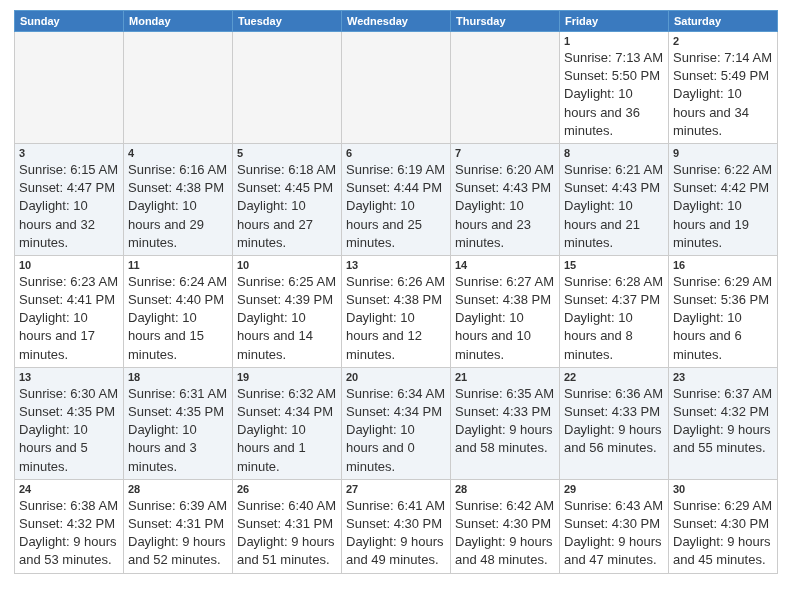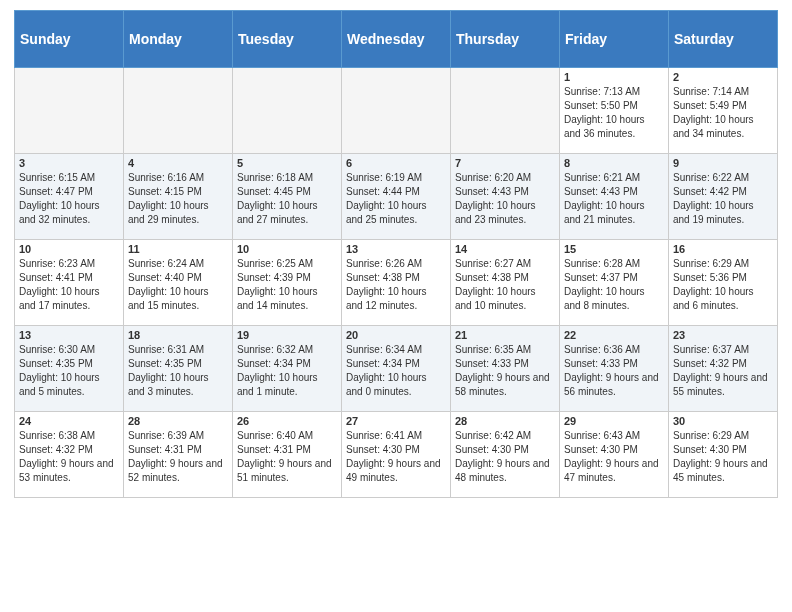--- a/index.html
+++ b/index.html
@@ -50,23 +50,23 @@
       color: #555;
     }
     .calendar {
       width: 100%;
       border-collapse: collapse;
       table-layout: fixed;
     }
     .calendar th {
       background: #3a7abf;
       color: #fff;
-      font-size: 14px;
+      font-size: 11px;
       font-weight: bold;
-      padding: 20px 5px;
+      padding: 4px 5px;
       text-align: left;
       border: 1px solid #5a9ad0;
     }
     .calendar td {
       border: 1px solid #ccc;
       vertical-align: top;
       padding: 3px 4px;
       font-size: 9.5px;
       color: #333;
       height: 86px;
@@ -75,21 +75,21 @@
     .calendar td.empty {
       background: #f5f5f5;
     }
     .day-num {
       font-size: 11px;
       font-weight: bold;
       margin-bottom: 2px;
       display: block;
     }
     .day-info {
-      font-size: 10px;
+      font-size: 13px;
       line-height: 1.4;
       color: #333;
     }
     .row-shade td {
       background: #f0f4f8;
     }
   </style>
 </head>
 <body>
 
@@ -130,21 +130,21 @@
         <tr class="row-shade">
           <td>
             <span class="day-num">3</span>
             <div class="day-info">Sunrise: 6:15 AM
 Sunset: 4:47 PM
 Daylight: 10 hours and 32 minutes.</div>
           </td>
           <td>
             <span class="day-num">4</span>
             <div class="day-info">Sunrise: 6:16 AM
-Sunset: 4:15 PM
+Sunset: 4:38 PM
 Daylight: 10 hours and 29 minutes.</div>
           </td>
           <td>
             <span class="day-num">5</span>
             <div class="day-info">Sunrise: 6:18 AM
 Sunset: 4:45 PM
 Daylight: 10 hours and 27 minutes.</div>
           </td>
           <td>
             <span class="day-num">6</span>

